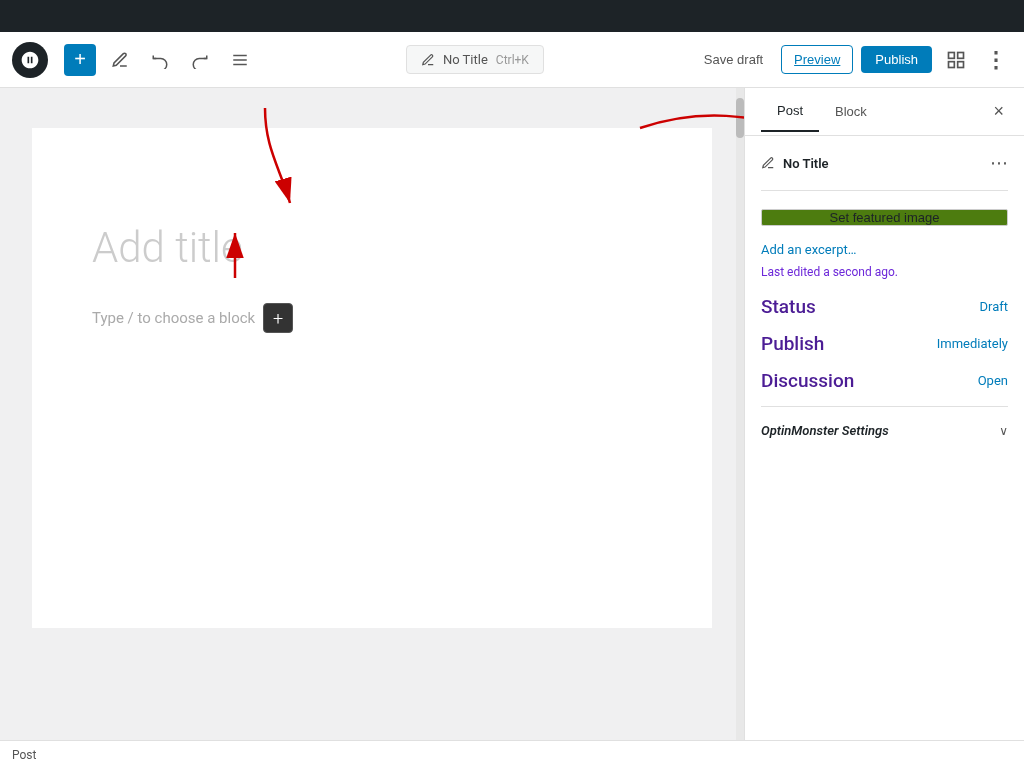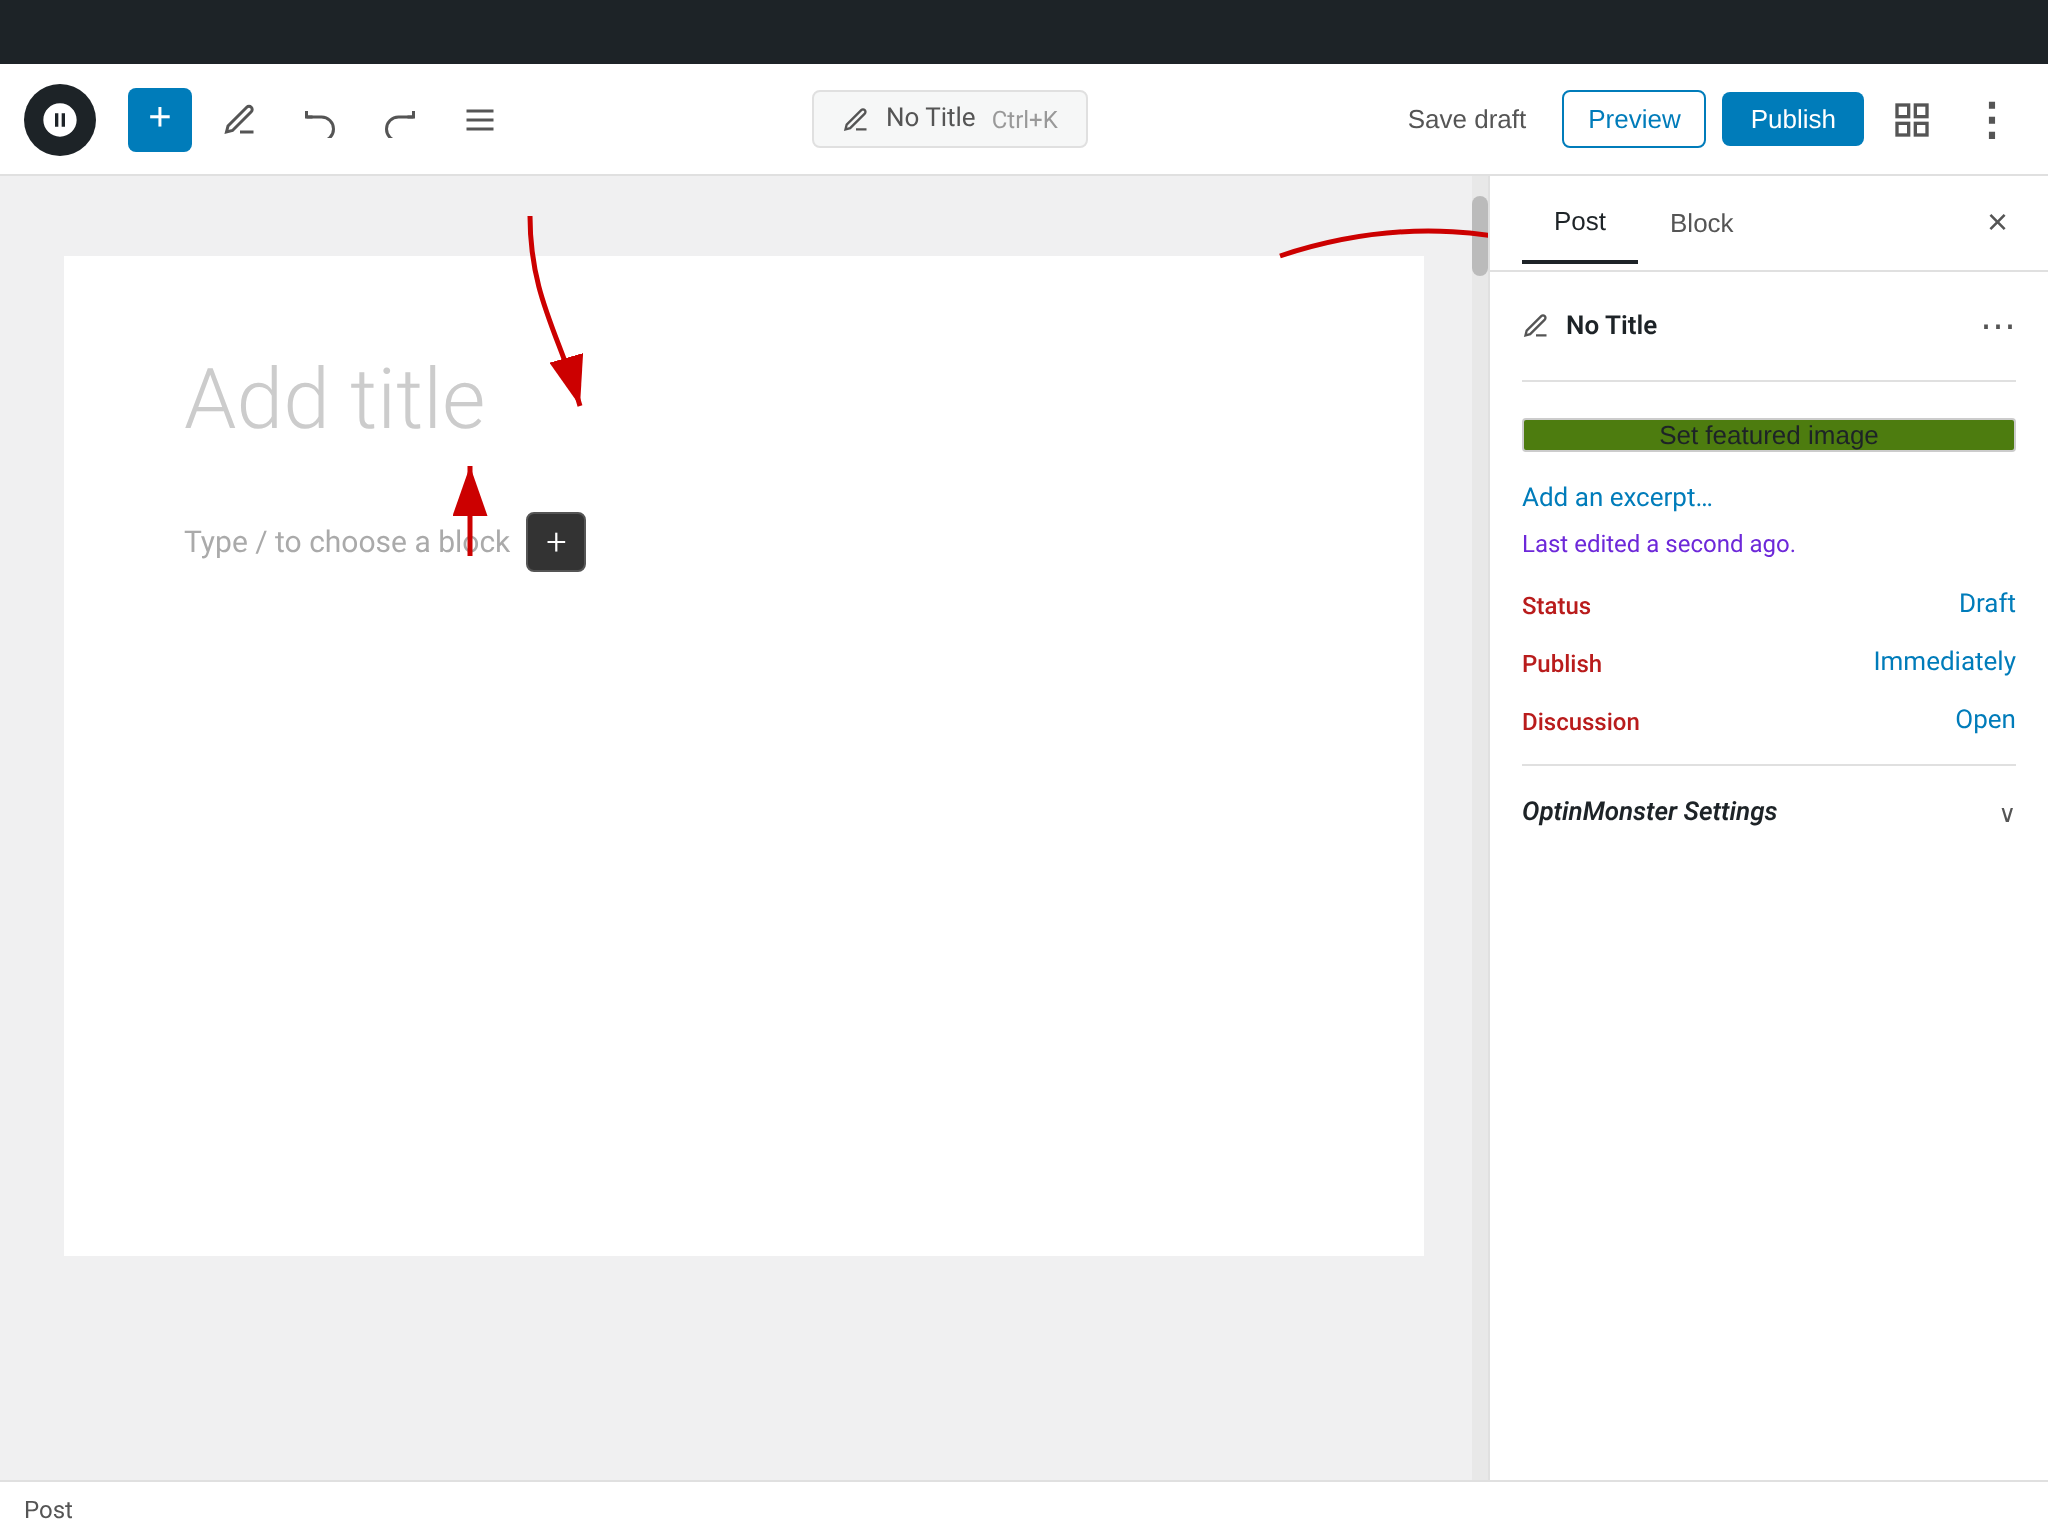--- a/index.html
+++ b/index.html
@@ -108,20 +108,21 @@
     }
 
     .btn-preview {
       background: transparent;
       border: 1px solid #007cba;
       color: #007cba;
       font-size: 13px;
       cursor: pointer;
       padding: 6px 12px;
       border-radius: 4px;
+      text-decoration: underline;
     }
 
     .btn-publish {
       background: #007cba;
       border: none;
       color: white;
       font-size: 13px;
       cursor: pointer;
       padding: 6px 14px;
       border-radius: 4px;
@@ -311,22 +312,22 @@
     }
 
     .meta-row {
       display: flex;
       align-items: center;
       justify-content: space-between;
       margin-bottom: 14px;
     }
 
     .meta-label {
-      font-size: 12px;
-      color: #b91c1c;
+      font-size: 19px;
+      color: #4c1d95;
       font-weight: 500;
     }
 
     .meta-value {
       font-size: 13px;
       color: #007cba;
       cursor: pointer;
       text-decoration: none;
     }
 
@@ -487,21 +488,21 @@
 
       <path d="M 265 20 C 265 60, 280 80, 290 115" stroke="#cc0000" stroke-width="2.5" fill="none" marker-end="url(#arrowhead1)"></path>
 
       <path d="M 235 190 L 235 145" stroke="#cc0000" stroke-width="2.5" fill="none" marker-end="url(#arrowhead1)"></path>
 
       <path d="M 640 40 C 700 20, 750 25, 820 48" stroke="#cc0000" stroke-width="2.5" fill="none" marker-end="url(#arrowhead1)"></path>
     </svg>
 
     <div class="editor-canvas">
 
-      <div class="add-title" contenteditable="true" style="color: rgb(204, 204, 204); font-size: 42px; font-weight: 300; outline: none; min-height: 56px;">Add title</div>
+      <div class="add-title" contenteditable="true" style="color: rgb(204, 204, 204); font-size: 42px; font-weight: 300; outline: none; min-height: 56px; margin-top: 47px;">Add title</div>
 
       <div class="add-block-area">
         <span style="color:#aaa; font-size:15px; cursor:text;">Type / to choose a block</span>
         <div class="add-block-btn">+</div>
       </div>
     </div>
 
     <div style="position:absolute; right:0; top:0; bottom:0; width:8px; background:#e8e8e8;">
       <div style="width:100%; height:40px; background:#bbb; border-radius:4px; margin-top:10px;"></div>
     </div>

